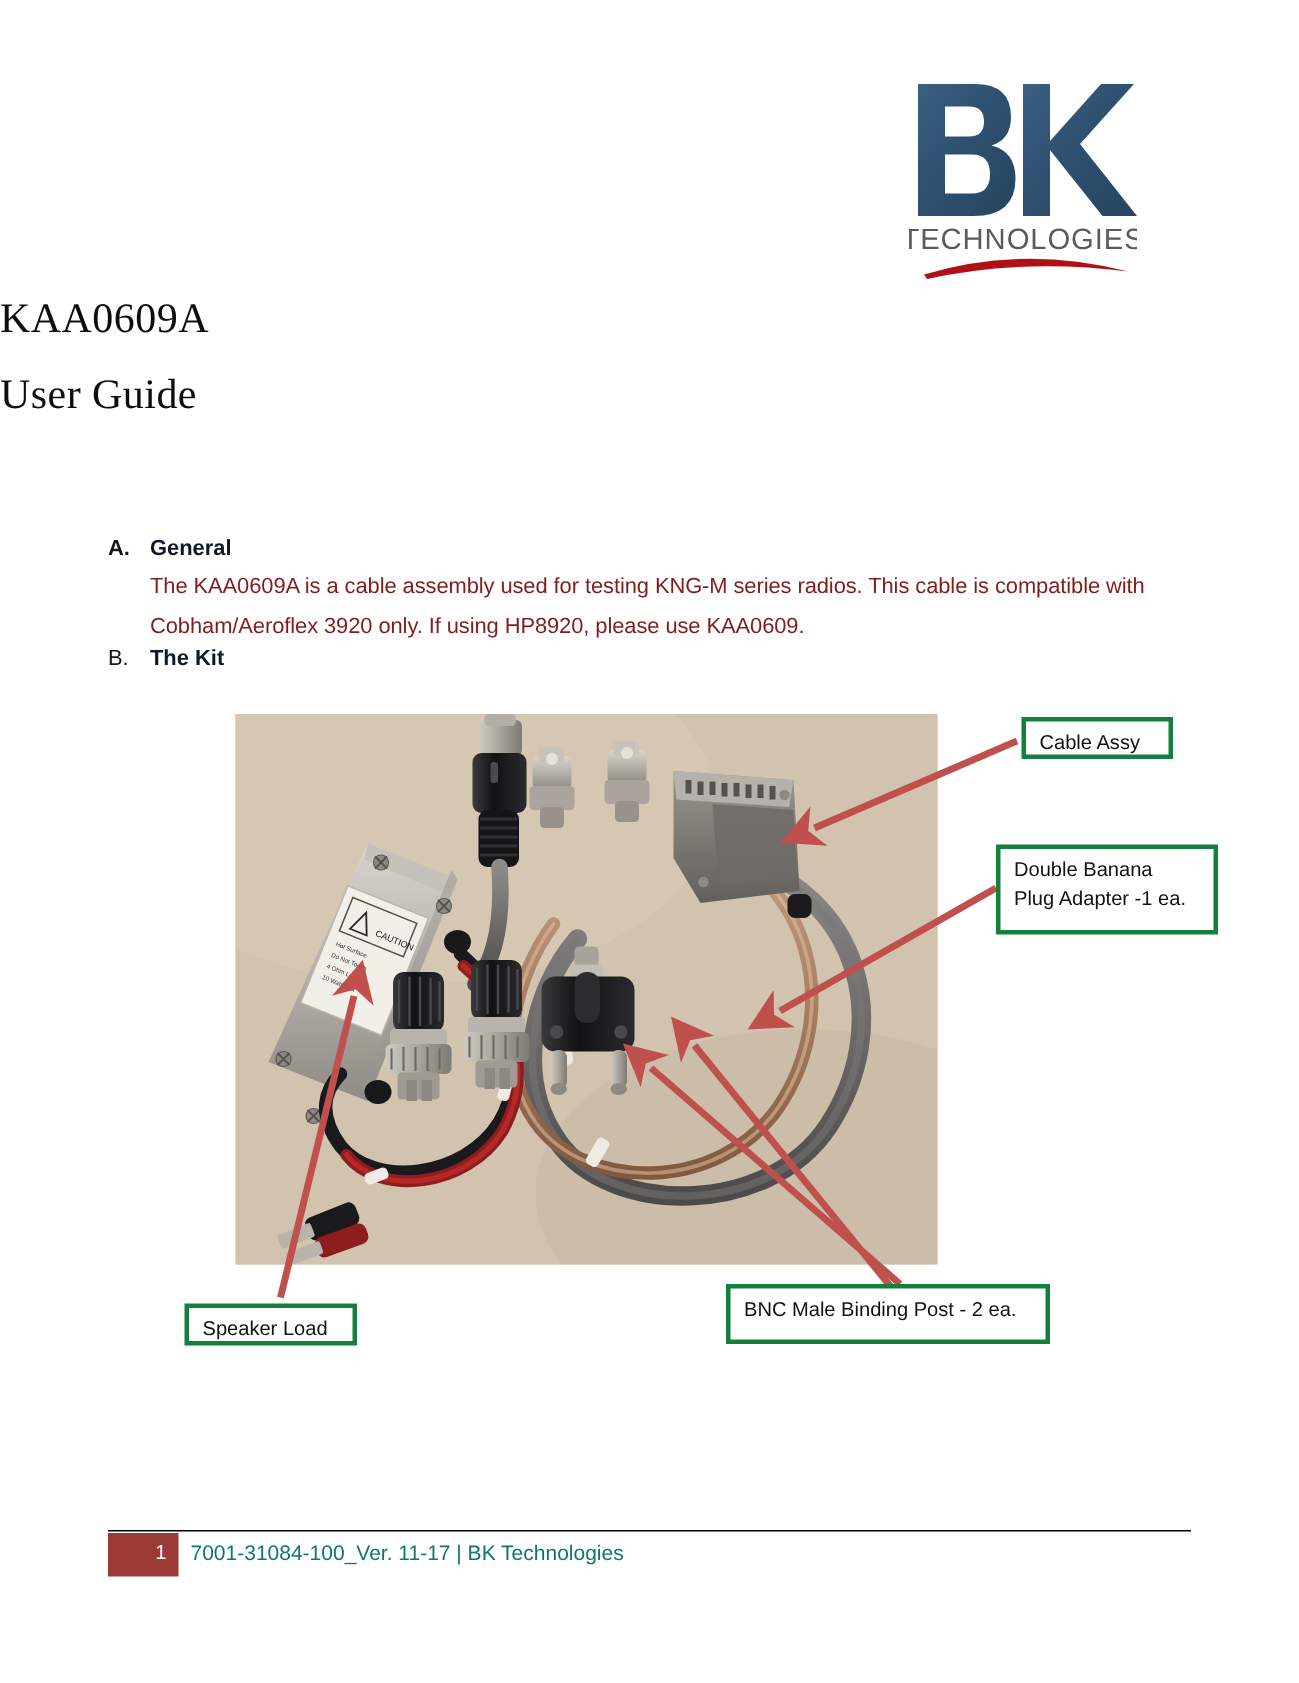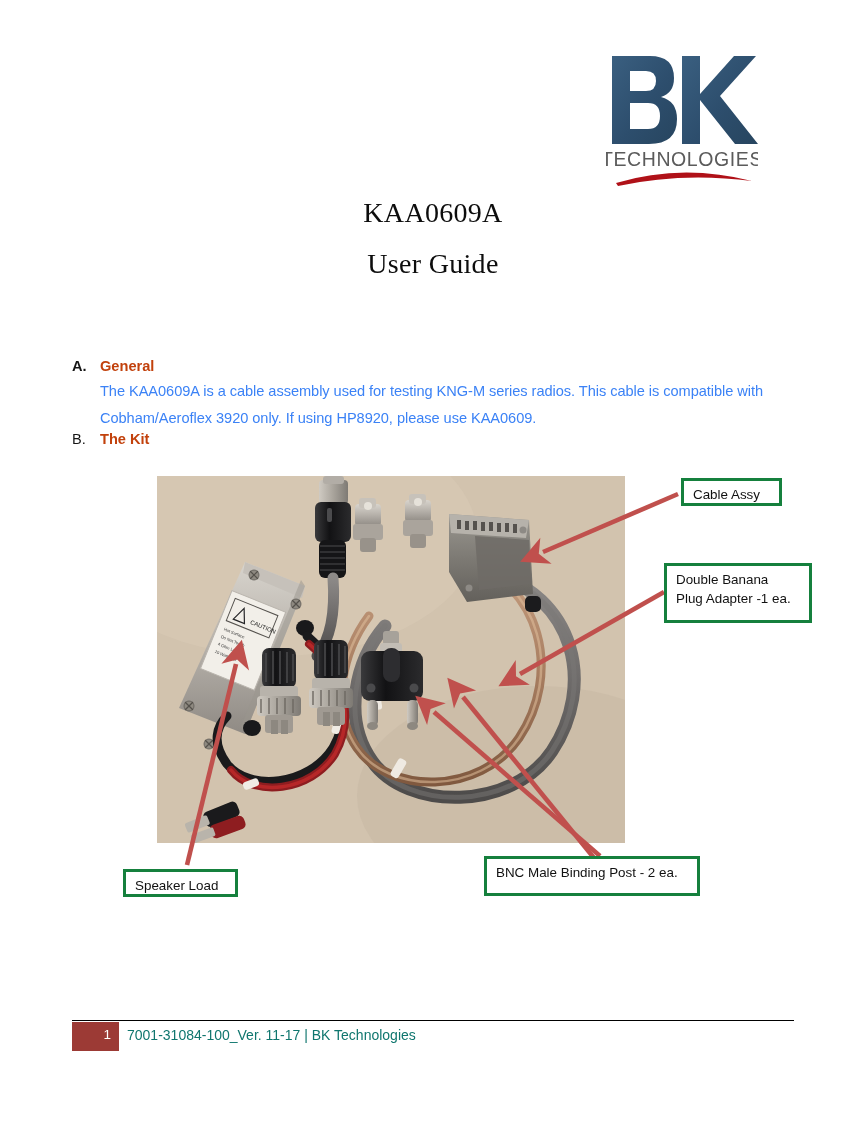--- a/index.html
+++ b/index.html
@@ -28,48 +28,48 @@
     top: 50px;
     width: 152px;
     height: 136px;
   }
   .logo svg { display: block; width: 100%; height: 100%; }
 
   
   .doc-title {
     position: absolute;
     left: 0; right: 0;
-    text-align: center;
+    text-align: left;
     font-family: "Liberation Serif", serif;
     font-size: 28px;
     color: #0d0d0d;
     letter-spacing: 0.3px;
   }
   #title-main { top: 197px; }
   #title-sub  { top: 248px; }
 
   
   .sec {
     position: absolute;
     font-size: 14.6px;
-    color: #c2410c;
+    color: #0f172a;
   }
   .sec-marker {
     position: absolute;
     font-weight: bold;
     font-size: 14.6px;
     color: #161616;
   }
   .sec-head {
     font-weight: bold;
   }
   .body-line {
     position: absolute;
     font-size: 14.6px;
-    color: #3b82f6;
+    color: #7f1d1d;
     white-space: nowrap;
     letter-spacing: -0.05px;
   }
 
   
   .photo {
     position: absolute;
     left: 157px;
     top: 476px;
     width: 468px;

